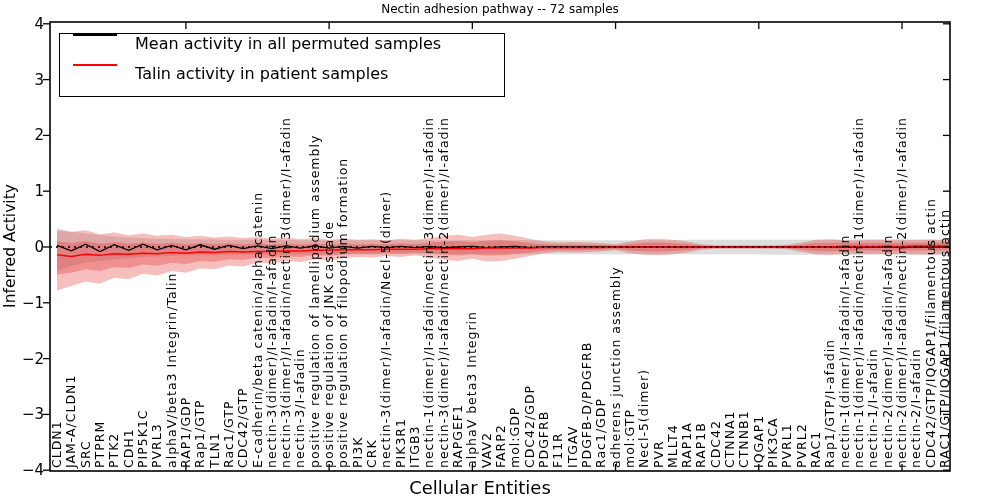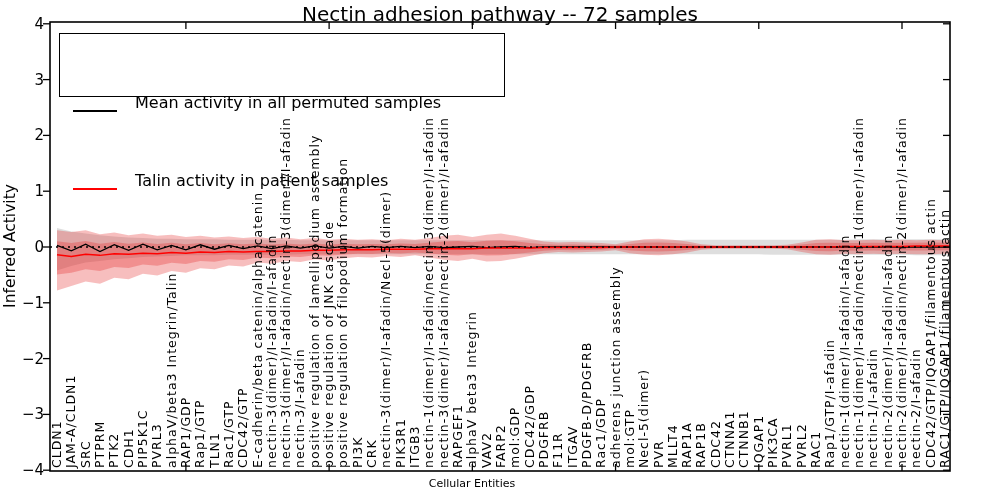--- a/index.html
+++ b/index.html
@@ -1,30 +1,30 @@
 <!DOCTYPE html>
 <html><head>
 <meta charset="utf-8">
 <style>
   html,body{margin:0;padding:0;background:#fff;}
   .figure{position:relative;width:1000px;height:500px;background:#fff;overflow:hidden;
           font-family:"DejaVu Sans", sans-serif;color:#000;}
   .chart-svg{position:absolute;left:0;top:0;z-index:1;}
-  .title{position:absolute;left:0;top:2px;width:1000px;text-align:center;font-size:20px;z-index:6;}
-  .xlabel{position:absolute;left:4px;top:477px;width:936px;text-align:center;font-size:11px;z-index:6;}
+  .title{position:absolute;left:0;top:2px;width:1000px;text-align:center;font-size:12px;z-index:6;}
+  .xlabel{position:absolute;left:12px;top:477px;width:936px;text-align:center;font-size:18px;z-index:6;}
   .ylabel{position:absolute;left:-60px;top:237px;width:140px;text-align:center;font-size:15.5px;
           transform:rotate(-90deg);z-index:6;}
   #ytick-labels{position:absolute;left:0;top:0;width:45px;height:500px;z-index:3;}
   .ytick{position:absolute;left:0;width:44px;text-align:right;font-size:15px;height:18px;line-height:18px;}
   #xcat-labels{position:absolute;left:50px;top:23px;width:901px;height:448px;overflow:hidden;z-index:2;}
   .xcat{position:absolute;top:433px;height:12px;line-height:12px;font-size:12.5px;letter-spacing:1px;
         white-space:nowrap;transform-origin:0 100%;transform:rotate(-90deg);}
   .legend{position:absolute;left:59px;top:33px;width:446px;height:64px;background:#fff;
           border:1.5px solid #000;z-index:5;box-sizing:border-box;}
-  .legend-row{display:flex;align-items:flex-end;height:30px;margin-top:48px;}
+  .legend-row{display:flex;align-items:flex-start;height:30px;}
   .legend-line{display:inline-block;width:44px;height:0;border-top:2px solid #000;
                margin-left:13px;margin-right:18px;flex:0 0 auto;}
   .legend-label{font-size:16px;white-space:nowrap;}
 </style>
 </head>
 <body>
 
 <div class="figure">
 
   <svg id="plot-svg" class="chart-svg" width="1000" height="500">

